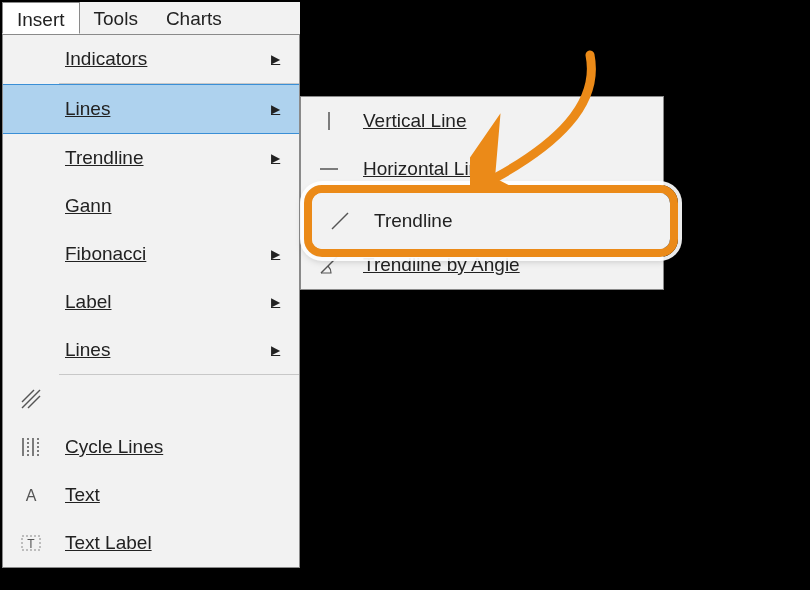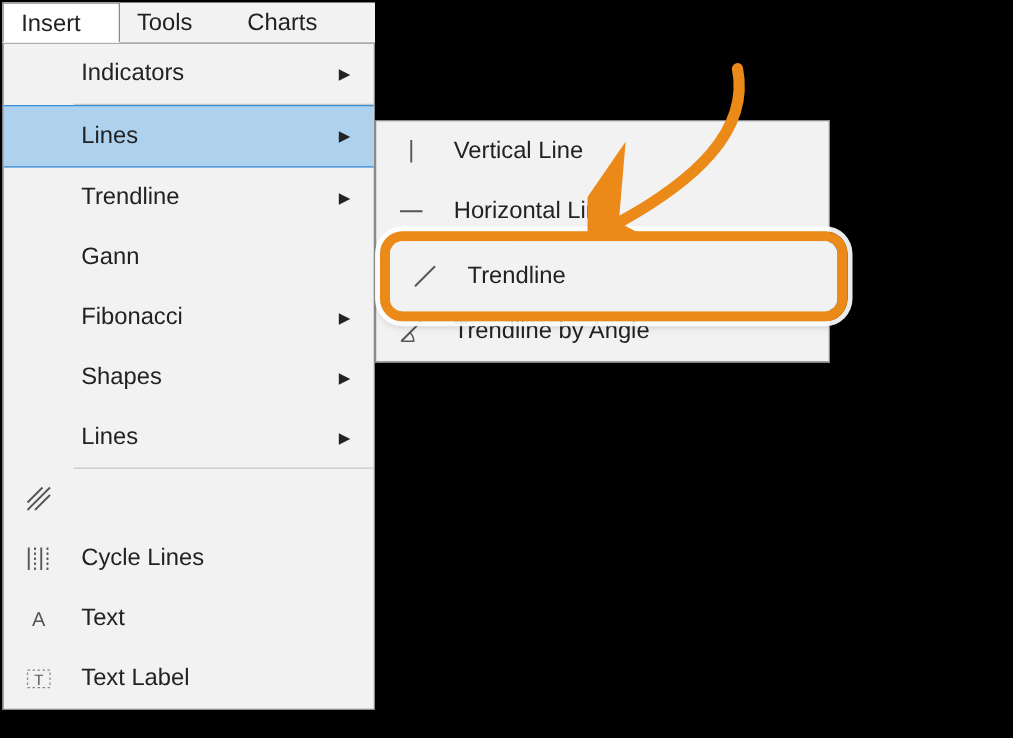--- a/index.html
+++ b/index.html
@@ -22,21 +22,21 @@
     position: absolute;
     left: 2px; top: 2px;
     width: 298px;
     height: 32px;
     background: #f2f2f2;
     border-bottom: 1px solid #8a8a8a;
     display: flex;
     align-items: stretch;
   }
   .menubar-item {
-    padding: 6px 30px 0 14px;
+    padding: 6px 14px 0 14px;
     height: 32px;
     box-sizing: border-box;
     cursor: default;
   }
   .menubar-item.active {
     background: #fff;
     border: 1px solid #8a8a8a;
     border-bottom: 1px solid #fff;
     margin-bottom: -1px;
   }
@@ -47,20 +47,21 @@
     background: #f2f2f2;
     border: 1px solid #8a8a8a;
     border-top: none;
     box-sizing: border-box;
   }
   .menu-row {
     display: flex;
     align-items: center;
     height: 48px;
     position: relative;
+    text-decoration: underline;
   }
   .menu-row .icon-slot {
     width: 56px;
     display: flex;
     align-items: center;
     justify-content: center;
   }
   .menu-row .label {
     flex: 1;
     padding-left: 6px;
@@ -160,21 +161,21 @@
     <div class="label">Gann</div>
     <div class="arrow"></div>
   </div>
   <div class="menu-row">
     <div class="icon-slot"></div>
     <div class="label">Fibonacci</div>
     <div class="arrow">▶</div>
   </div>
   <div class="menu-row">
     <div class="icon-slot"></div>
-    <div class="label">Shapes</div>
+    <div class="label">Label</div>
     <div class="arrow">▶</div>
   </div>
   <div class="menu-row">
     <div class="icon-slot"></div>
     <div class="label">Lines</div>
     <div class="arrow">▶</div>
   </div>
   <div class="menu-sep"></div>
   <div class="menu-row">
     <div class="icon-slot">

